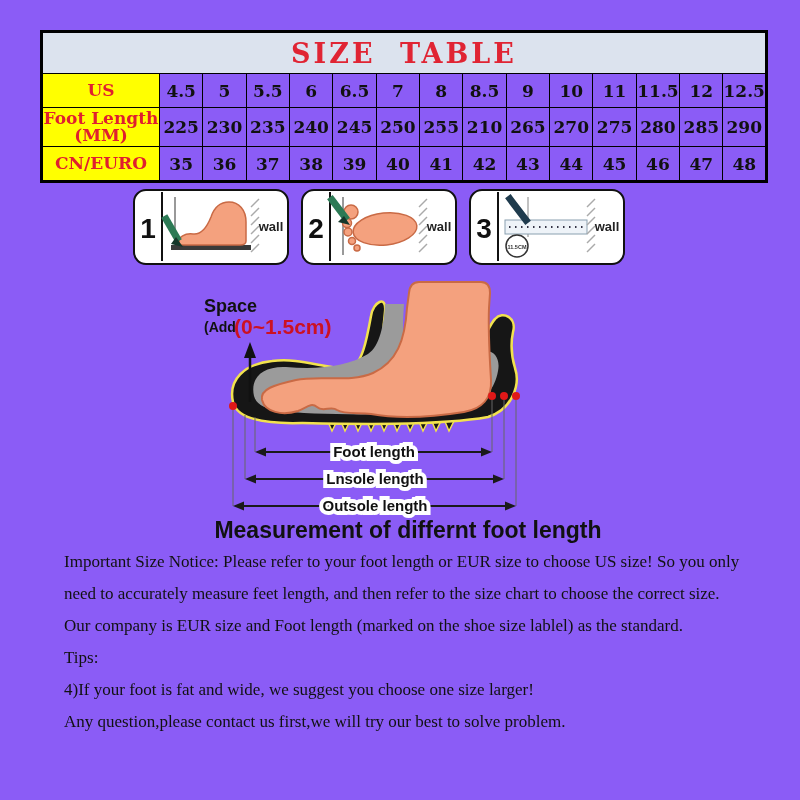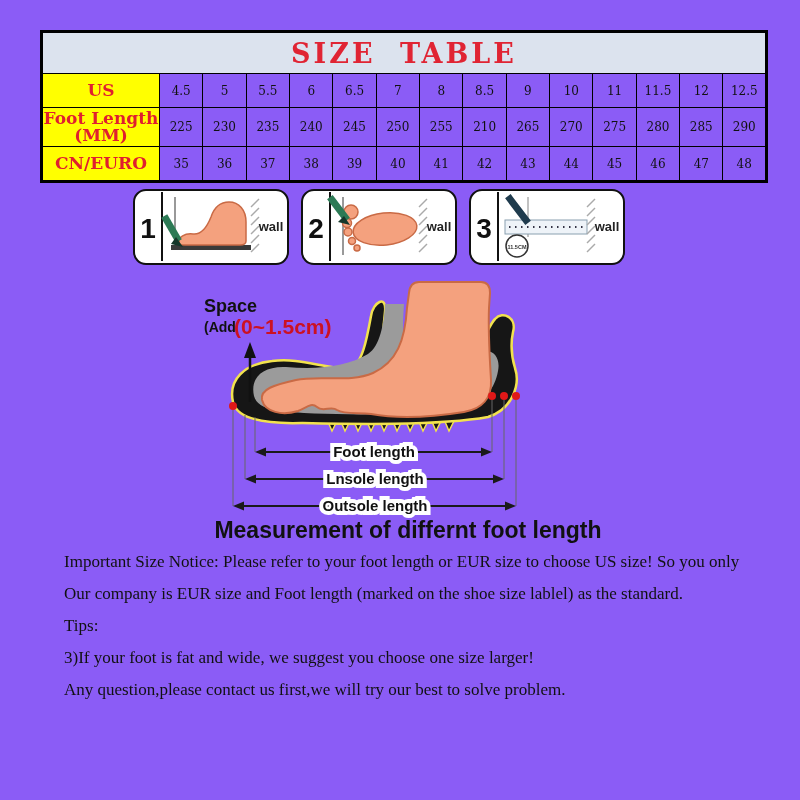--- a/index.html
+++ b/index.html
@@ -6,21 +6,21 @@
   .page{position:relative;width:800px;height:800px;background:#8b5cf6;overflow:hidden;
         font-family:"Liberation Sans",sans-serif;}
 
   
   .size-table{position:absolute;left:40px;top:30px;width:728px;border-collapse:collapse;
               table-layout:fixed;border:3px solid #000;font-family:"DejaVu Serif",serif;}
   .size-table td{border:1.5px solid #000;text-align:center;padding:0;vertical-align:middle;}
   .title-row td{height:40px;background:#dce3ee;color:#e02433;font-size:27px;
                 letter-spacing:3px;word-spacing:12px;font-weight:bold;}
   .lbl{background:#ffff00;color:#e01f2f;font-weight:bold;font-size:17px;line-height:17px;}
-  .val{font-size:12px;font-weight:normal;color:#111;}
+  .val{font-size:17px;font-weight:bold;color:#111;}
   .r-us td{height:33px}
   .r-mm td{height:38px}
   .r-cn td{height:33px}
   .col-label{width:118px}
 
   
   .panels{position:absolute;left:133px;top:189px;display:flex;gap:12px;}
   .panel{width:156px;height:76px;border:2.5px solid #111;border-radius:13px;
          background:#fff;position:relative;box-sizing:border-box;}
   .panel svg{position:absolute;left:0;top:0;}
@@ -260,19 +260,20 @@
         <polygon points="318,232 307,227.5 307,236.5" fill="#1a1a1a"></polygon>
         <text x="177" y="237" text-anchor="middle" font-size="15" font-weight="bold" fill="#111" paint-order="stroke" stroke="#ffffff" stroke-width="8">Outsole length</text>
       </g>
     </svg>
   </div>
 
   <div class="caption">Measurement of differnt foot length</div>
 
   <div class="notice">
     <div class="line">Important Size Notice: Please refer to your foot length or EUR size to choose US size! So you only</div>
+    <div class="line">need to accurately measure feet length, and then refer to the size chart to choose the correct size.</div>
     <div class="line">Our company is EUR size and Foot length (marked on the shoe size lablel) as the standard.</div>
     <div class="line">Tips:</div>
-    <div class="line">3)If your foot is fat and wide, we suggest you choose one size larger!</div>
+    <div class="line">4)If your foot is fat and wide, we suggest you choose one size larger!</div>
     <div class="line">Any question,please contact us first,we will try our best to solve problem.</div>
   </div>
 
 </div>
 
 </body></html>

